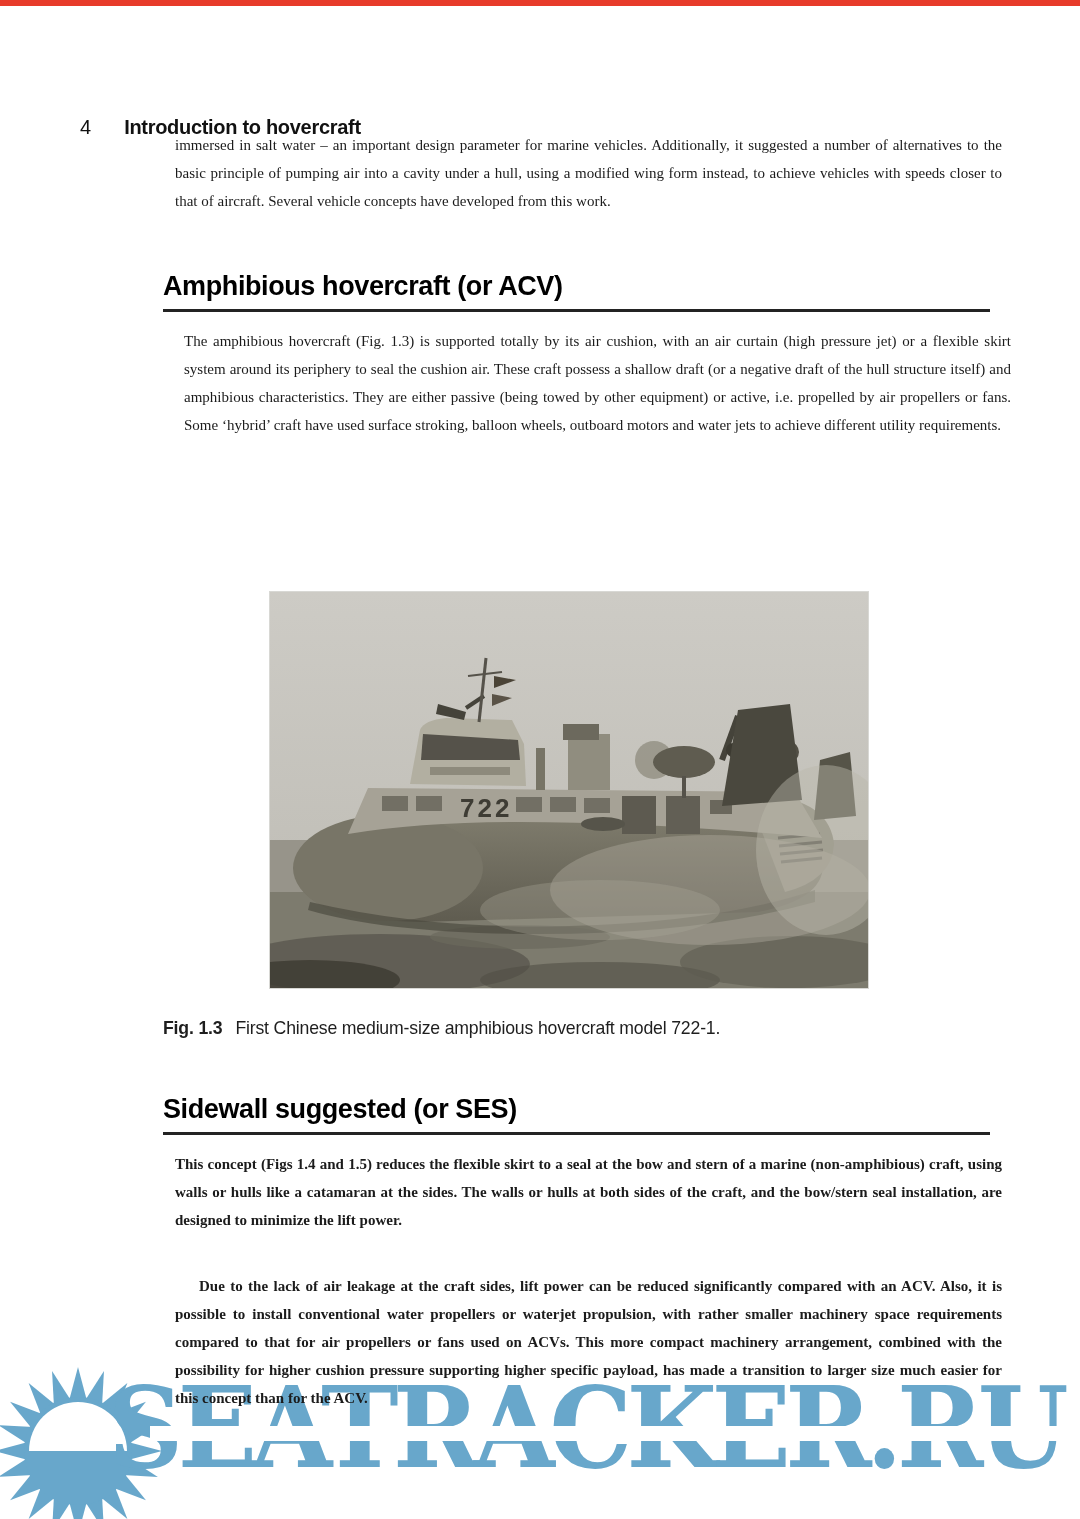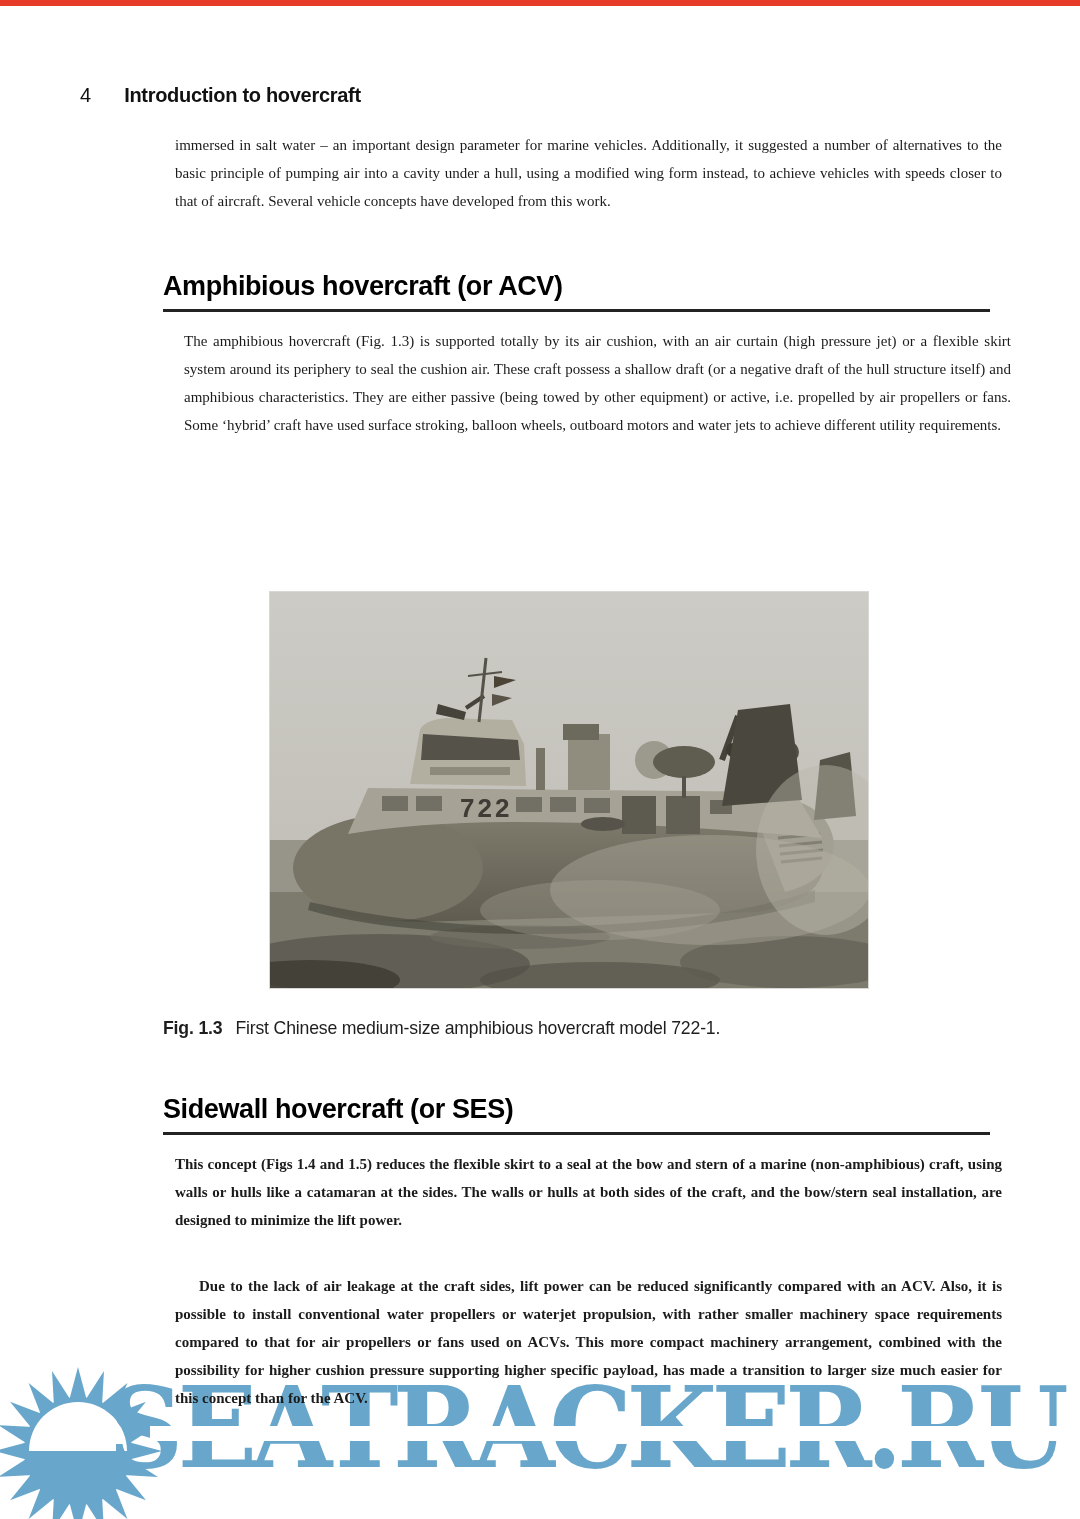--- a/index.html
+++ b/index.html
@@ -7,21 +7,21 @@
     position:relative;width:1080px;height:1519px;background:#ffffff;
     overflow:hidden;font-family:"Liberation Serif",serif;color:#1b1b1b;
   }
   .topbar{position:absolute;top:0;left:0;width:1080px;height:6px;z-index:4;}
   .runhead{
     position:absolute;top:84px;left:80px;z-index:3;
     font-family:"Liberation Sans",sans-serif;font-size:20px;color:#111;
     display:flex;align-items:baseline;
   }
   .runhead .pnum{font-weight:400;margin-right:33px;}
-  .runhead .rtitle{font-weight:700;letter-spacing:-0.3px;}
+  .runhead .rtitle{font-weight:700;letter-spacing:-0.3px;margin-top:32px;}
   .bodycol{
     position:absolute;left:175px;width:827px;z-index:3;
     font-size:15px;line-height:28px;text-align:justify;
   }
   .p-intro{top:131px;}
   .p-acv{top:327px;margin-left:9px;}
   .ses-paras{top:1150px;font-weight:bold;}
   .ses-paras p{margin:0;}
   .ses-paras p+p{text-indent:24px;margin-top:38px;}
   h2{
@@ -192,20 +192,20 @@
       <ellipse cx="440" cy="298" rx="160" ry="55" fill="#b3b0a3" opacity="0.4"></ellipse>
       <ellipse cx="556" cy="258" rx="70" ry="85" fill="#bab7aa" opacity="0.45"></ellipse>
       <ellipse cx="330" cy="318" rx="120" ry="30" fill="#a8a598" opacity="0.35"></ellipse>
     </g>
   </svg>
 
   <div class="caption">
     <span class="figlabel">Fig. 1.3</span><span>First Chinese medium-size amphibious hovercraft model 722-1.</span>
   </div>
 
-  <h2 class="h-ses">Sidewall hovercraft (or SES)</h2>
+  <h2 class="h-ses">Sidewall suggested (or SES)</h2>
   <div class="rule rule-ses"></div>
   <div class="bodycol ses-paras">
     <p>This concept (Figs 1.4 and 1.5) reduces the flexible skirt to a seal at the bow and stern of a marine (non-amphibious) craft, using walls or hulls like a catamaran at the sides. The walls or hulls at both sides of the craft, and the bow/stern seal installation, are designed to minimize the lift power.</p>
     <p>Due to the lack of air leakage at the craft sides, lift power can be reduced significantly compared with an ACV. Also, it is possible to install conventional water propellers or waterjet propulsion, with rather smaller machinery space requirements compared to that for air propellers or fans used on ACVs. This more compact machinery arrangement, combined with the possibility for higher cushion pressure supporting higher specific payload, has made a transition to larger size much easier for this concept than for the ACV.</p>
   </div>
 
 </div>
 
 </body></html>

